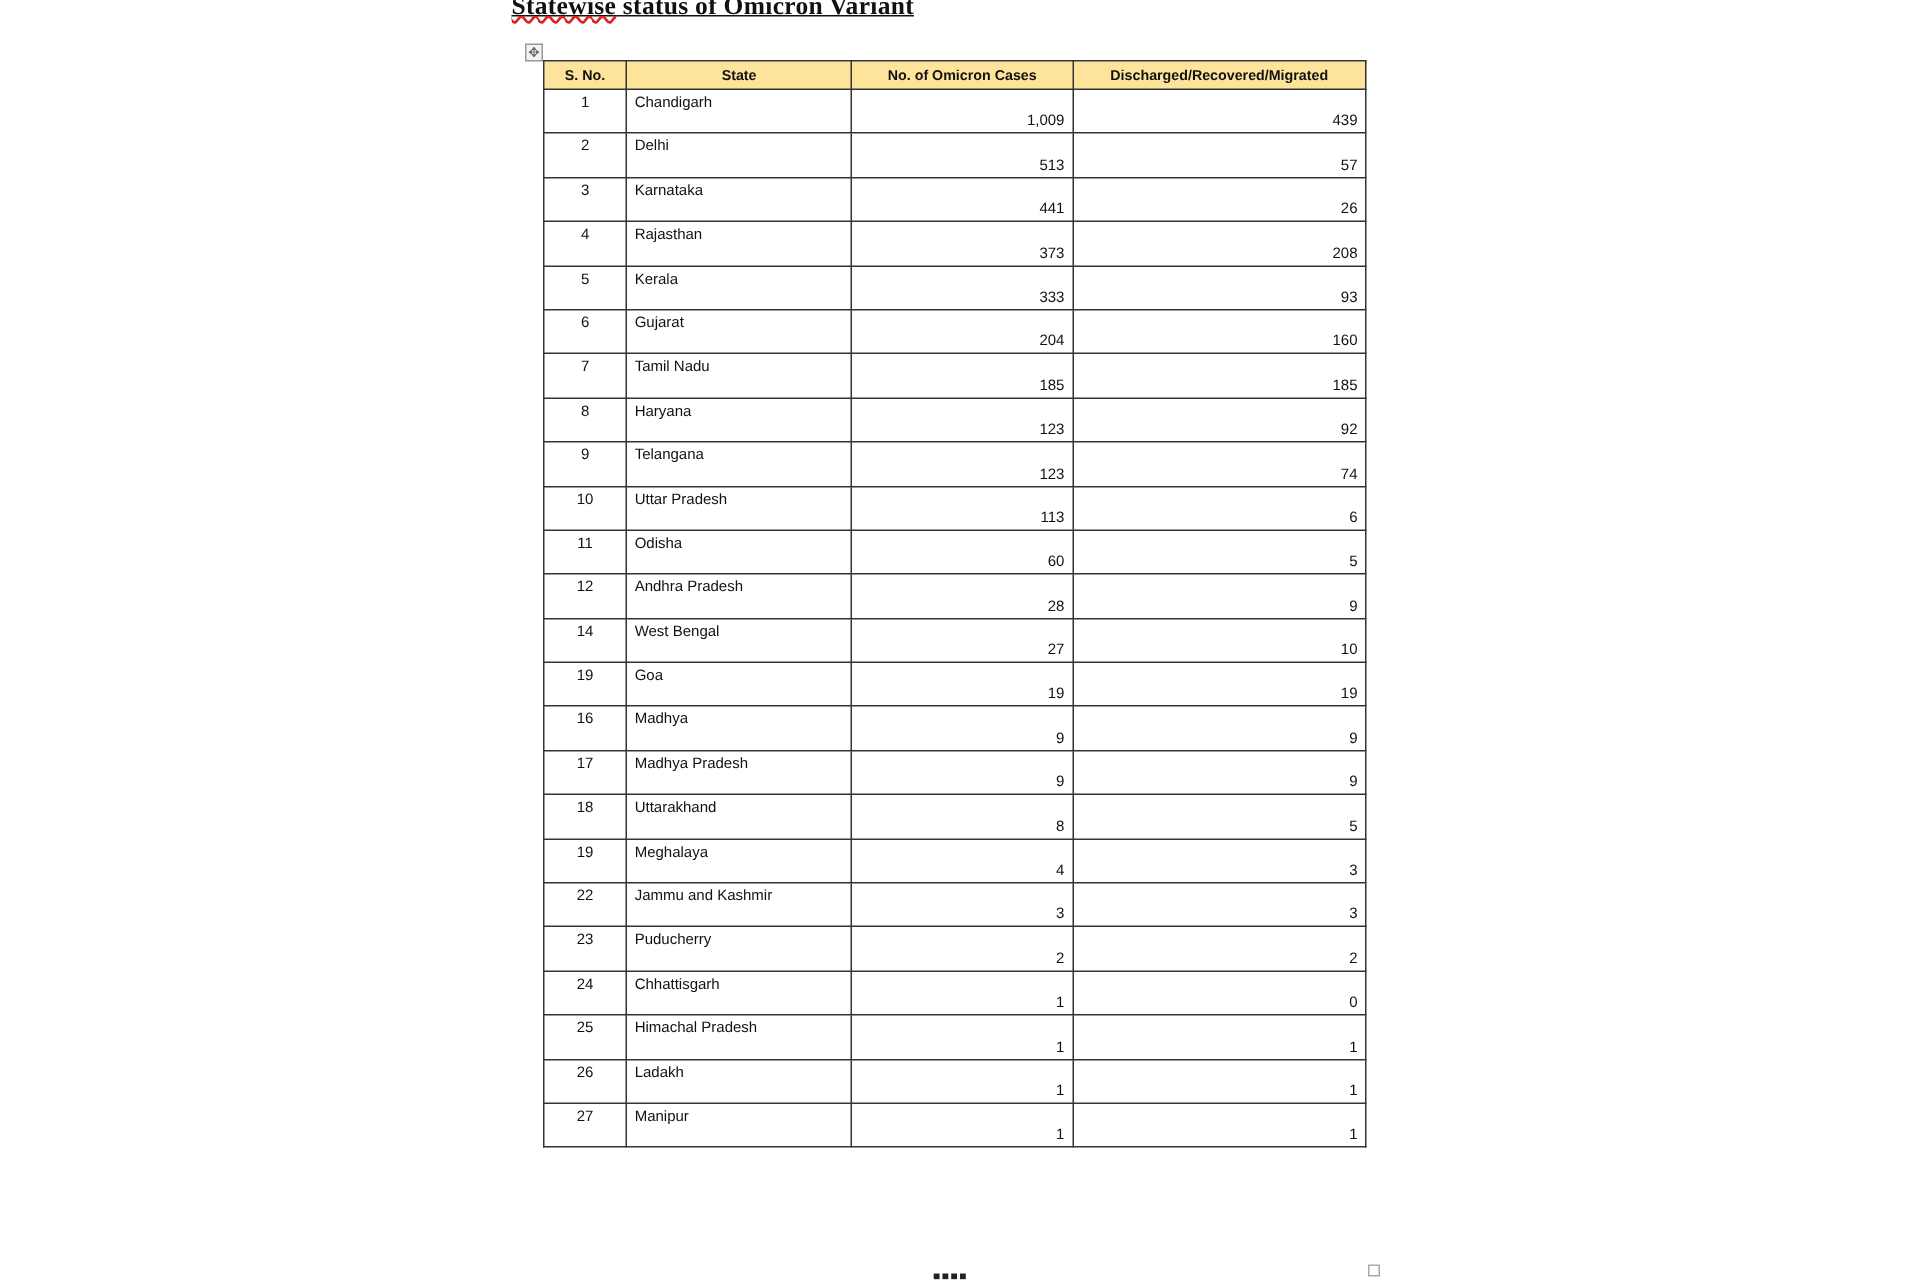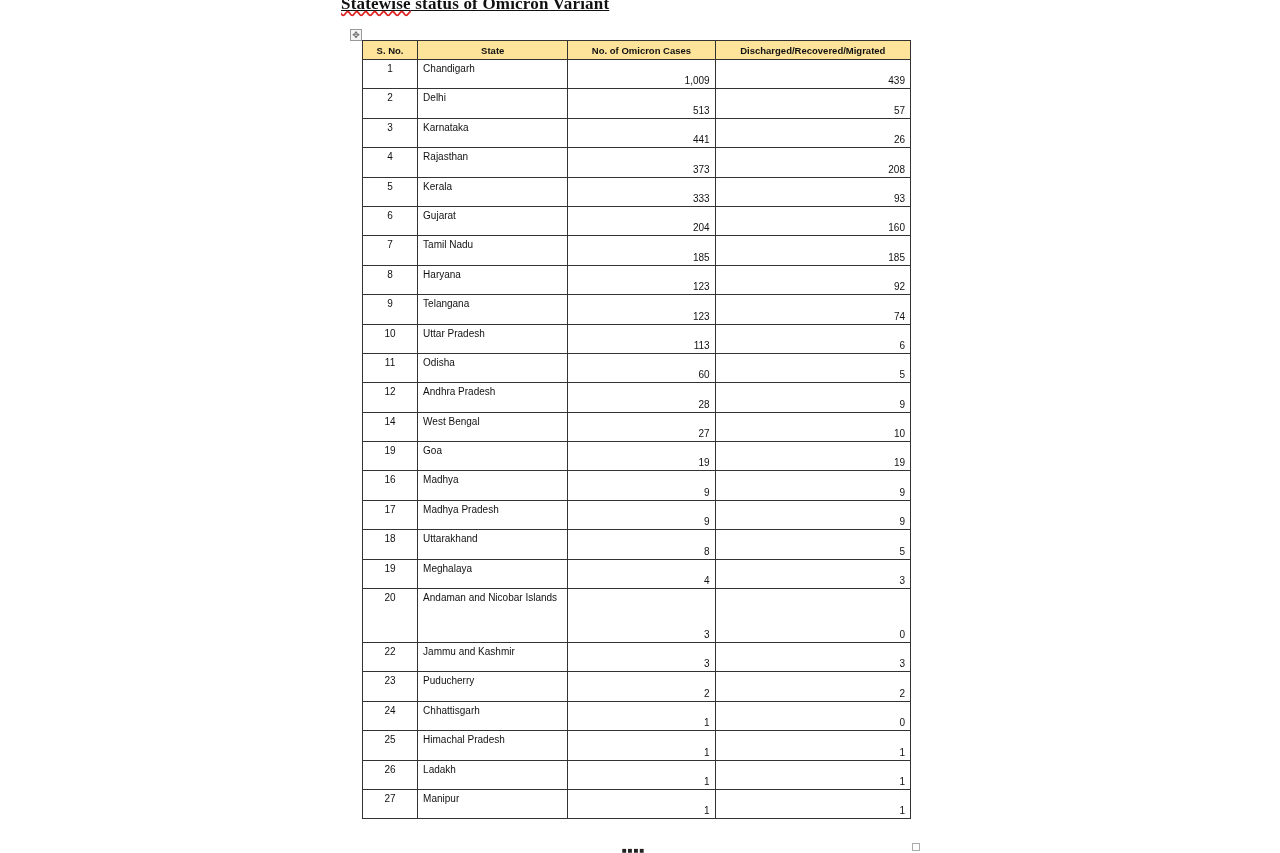--- a/index.html
+++ b/index.html
@@ -143,26 +143,20 @@
         <td>Uttarakhand</td>
         <td class="num">8</td>
         <td class="num">5</td>
       </tr>
       <tr>
         <td class="sno">19</td>
         <td>Meghalaya</td>
         <td class="num">4</td>
         <td class="num">3</td>
       </tr>
-      <tr class="tall">
-        <td class="sno">20</td>
-        <td>Andaman and Nicobar Islands</td>
-        <td class="num">3</td>
-        <td class="num">0</td>
-      </tr>
       <tr>
         <td class="sno">22</td>
         <td>Jammu and Kashmir</td>
         <td class="num">3</td>
         <td class="num">3</td>
       </tr>
       <tr>
         <td class="sno">23</td>
         <td>Puducherry</td>
         <td class="num">2</td>

